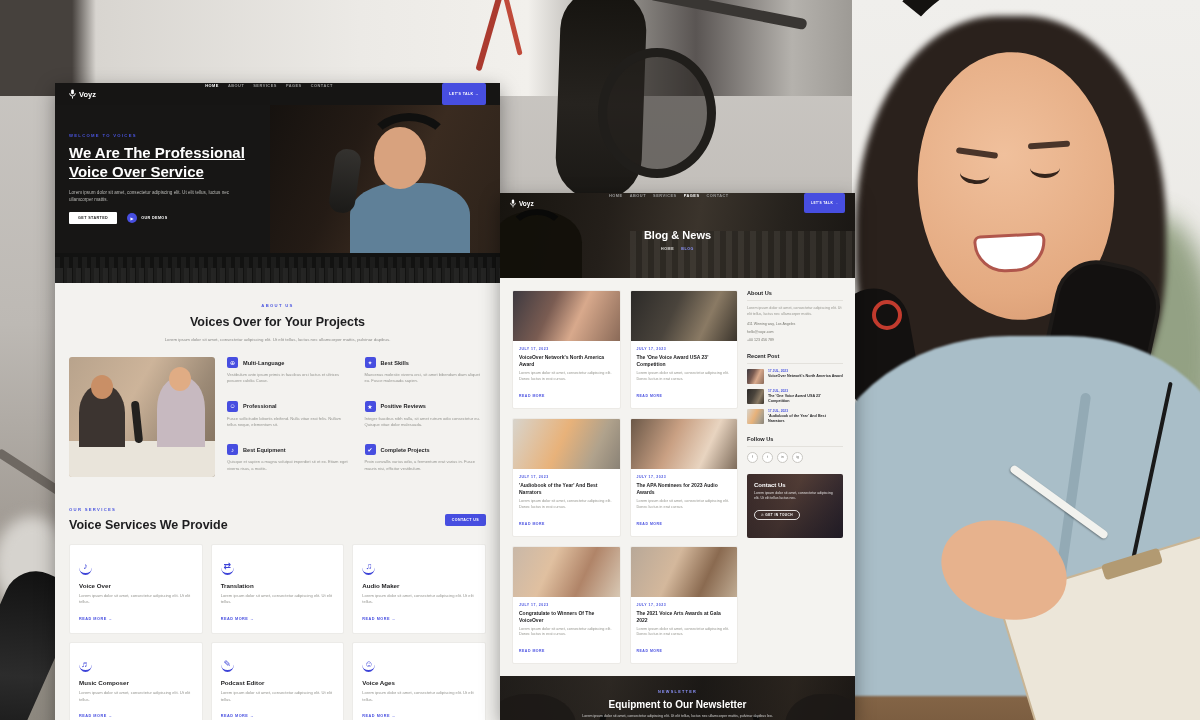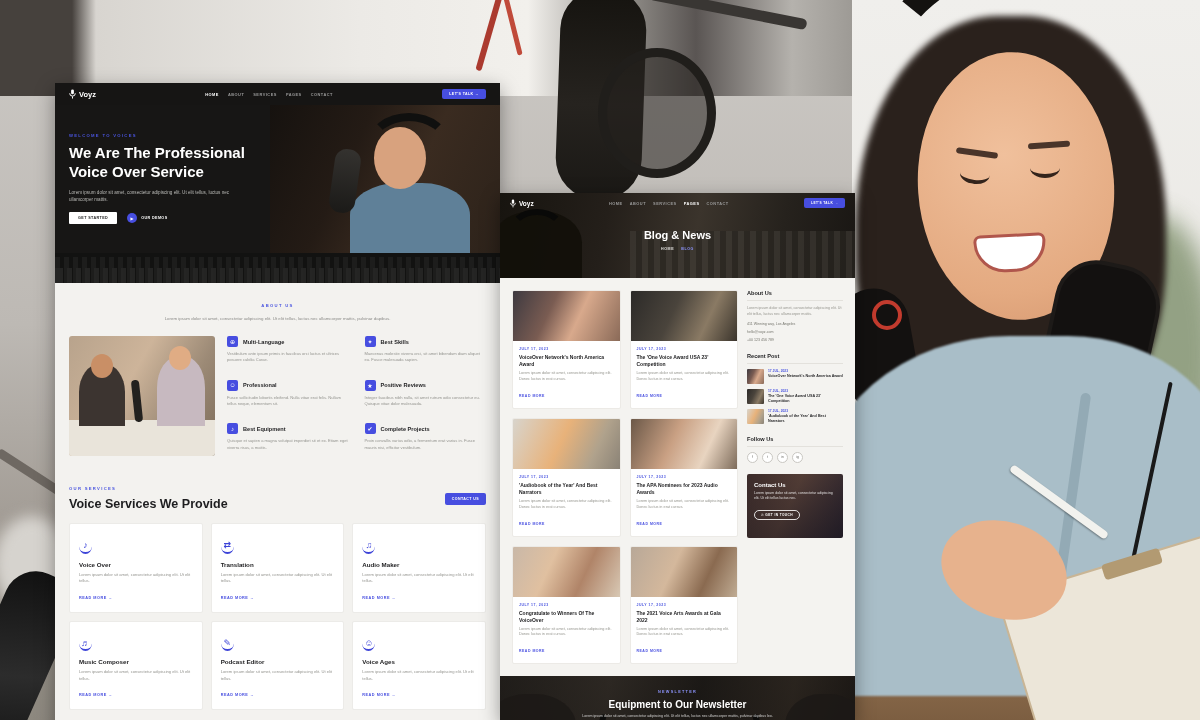--- a/index.html
+++ b/index.html
@@ -48,38 +48,38 @@
   .hand{left:88px;top:522px;width:128px;height:96px;background:#e7b28d;border-radius:50%;transform:rotate(18deg);}
   .pen{left:148px;top:498px;width:118px;height:8px;background:#f2f2ee;border-radius:4px;transform:rotate(36deg);box-shadow:0 1px 2px rgba(0,0,0,.4);}
   .clipboard{left:168px;top:560px;width:230px;height:190px;background:#ece6d9;border:2px solid #c9b595;border-radius:6px;transform:rotate(-17deg);}
   .clip{left:250px;top:556px;width:60px;height:16px;background:#b29a72;border-radius:4px;transform:rotate(-17deg);}
   
   .page{background:#f3f2ef;box-shadow:0 6px 18px rgba(0,0,0,.38);}
   .kicker{color:#4a55e0;font-weight:bold;letter-spacing:1.3px;}
   .btn-blue{background:#474ee0;color:#fff;border:none;font-weight:bold;letter-spacing:.4px;display:inline-flex;align-items:center;justify-content:center;cursor:pointer;}
   
   .home{left:55px;top:83px;width:445px;height:660px;}
-  .hd{display:flex;align-items:center;justify-content:space-between;padding:0 14px;background:#161514;height:22px;}
+  .hd{display:flex;justify-content:space-between;padding:0 14px;background:#161514;height:22px;}
   .hd.transparent{background:transparent;position:absolute;left:0;top:0;right:0;z-index:3;height:20px;padding:0 10px;}
   .logo{display:flex;align-items:center;gap:3px;color:#fff;font-weight:bold;font-size:7.5px;}
   .logo svg{display:block;}
   .nav{display:flex;gap:9px;}
   .nav span{font-size:3.9px;letter-spacing:.5px;color:#9a9a9a;font-weight:bold;}
   .nav span.active{color:#fff;}
   .cta{font-size:3.6px;padding:3px 7px;border-radius:2px;}
   .hero{position:relative;height:178px;background:#171615;overflow:hidden;}
   .hero-photo{position:absolute;right:0;top:0;width:230px;height:150px;
     background:linear-gradient(115deg,#16120f 0%,#241b15 35%,#3a2b20 60%,#2c221a 100%);}
   .man-shirt{left:80px;top:78px;width:120px;height:80px;background:#5f8098;border-radius:40% 40% 0 0;}
   .man-face{left:104px;top:22px;width:52px;height:62px;background:#d8a27e;border-radius:50%;}
   .man-hp{left:96px;top:8px;width:70px;height:52px;border:8px solid transparent;border-top-color:#10100f;border-radius:50%;}
   .man-mic{left:62px;top:44px;width:26px;height:64px;background:linear-gradient(180deg,#34322f,#1b1a18);border-radius:12px;transform:rotate(8deg);}
   .hero-copy{position:absolute;left:14px;top:28px;width:195px;z-index:2;}
   .hero-copy .kicker{font-size:4.2px;}
-  .hero-copy h1{margin:6px 0 0;color:#fff;font-size:15px;line-height:1.25;width:178px;font-weight:bold;}
+  .hero-copy h1{margin:6px 0 0;color:#fff;font-size:15px;line-height:1.25;width:178px;font-weight:bold;text-decoration:underline;}
   .hero-copy p{margin:7px 0 0;color:#b9b9b6;font-size:4.6px;line-height:1.6;width:180px;}
   .hero-btns{display:flex;align-items:center;gap:10px;margin-top:9px;}
   .btn-start{background:#fff;color:#1c1c1c;font-size:3.7px;font-weight:bold;letter-spacing:.4px;padding:4px 9px;border:none;border-radius:1px;cursor:pointer;}
   .demo{display:inline-flex;align-items:center;gap:4px;cursor:pointer;}
   .demo .play{width:10px;height:10px;border-radius:50%;background:#474ee0;color:#fff;font-size:4px;display:inline-flex;align-items:center;justify-content:center;}
   .demo .lbl{color:#fff;font-size:3.7px;font-weight:bold;letter-spacing:.4px;}
   .wave{position:absolute;left:0;right:0;bottom:0;height:30px;background:#121211;}
   .wave i{position:absolute;left:0;right:0;bottom:0;display:block;background:repeating-linear-gradient(90deg,#262625 0 5px,transparent 5px 9px);}
   .wave .w1{height:26px;opacity:.55;}
   .wave .w2{height:15px;background-position:3px 0;opacity:.9;}
@@ -245,20 +245,21 @@
         </div>
       </div>
       <div class="wave">
           <i class="w1"></i>
           <i class="w2"></i>
         </div>
     </div>
 
     <div class="about">
       <div class="kicker">ABOUT US</div>
+      <h2>Voices Over for Your Projects</h2>
       <p>Lorem ipsum dolor sit amet, consectetur adipiscing elit. Ut elit tellus, luctus nec ullamcorper mattis, pulvinar dapibus.</p>
       <div class="about-grid">
         <div class="about-photo">
           <div class="abs ap-table"></div>
           <div class="abs ap-p1"></div>
           <div class="abs ap-p2"></div>
           <div class="abs ap-f1"></div>
           <div class="abs ap-f2"></div>
           <div class="abs ap-mic"></div>
         </div>

